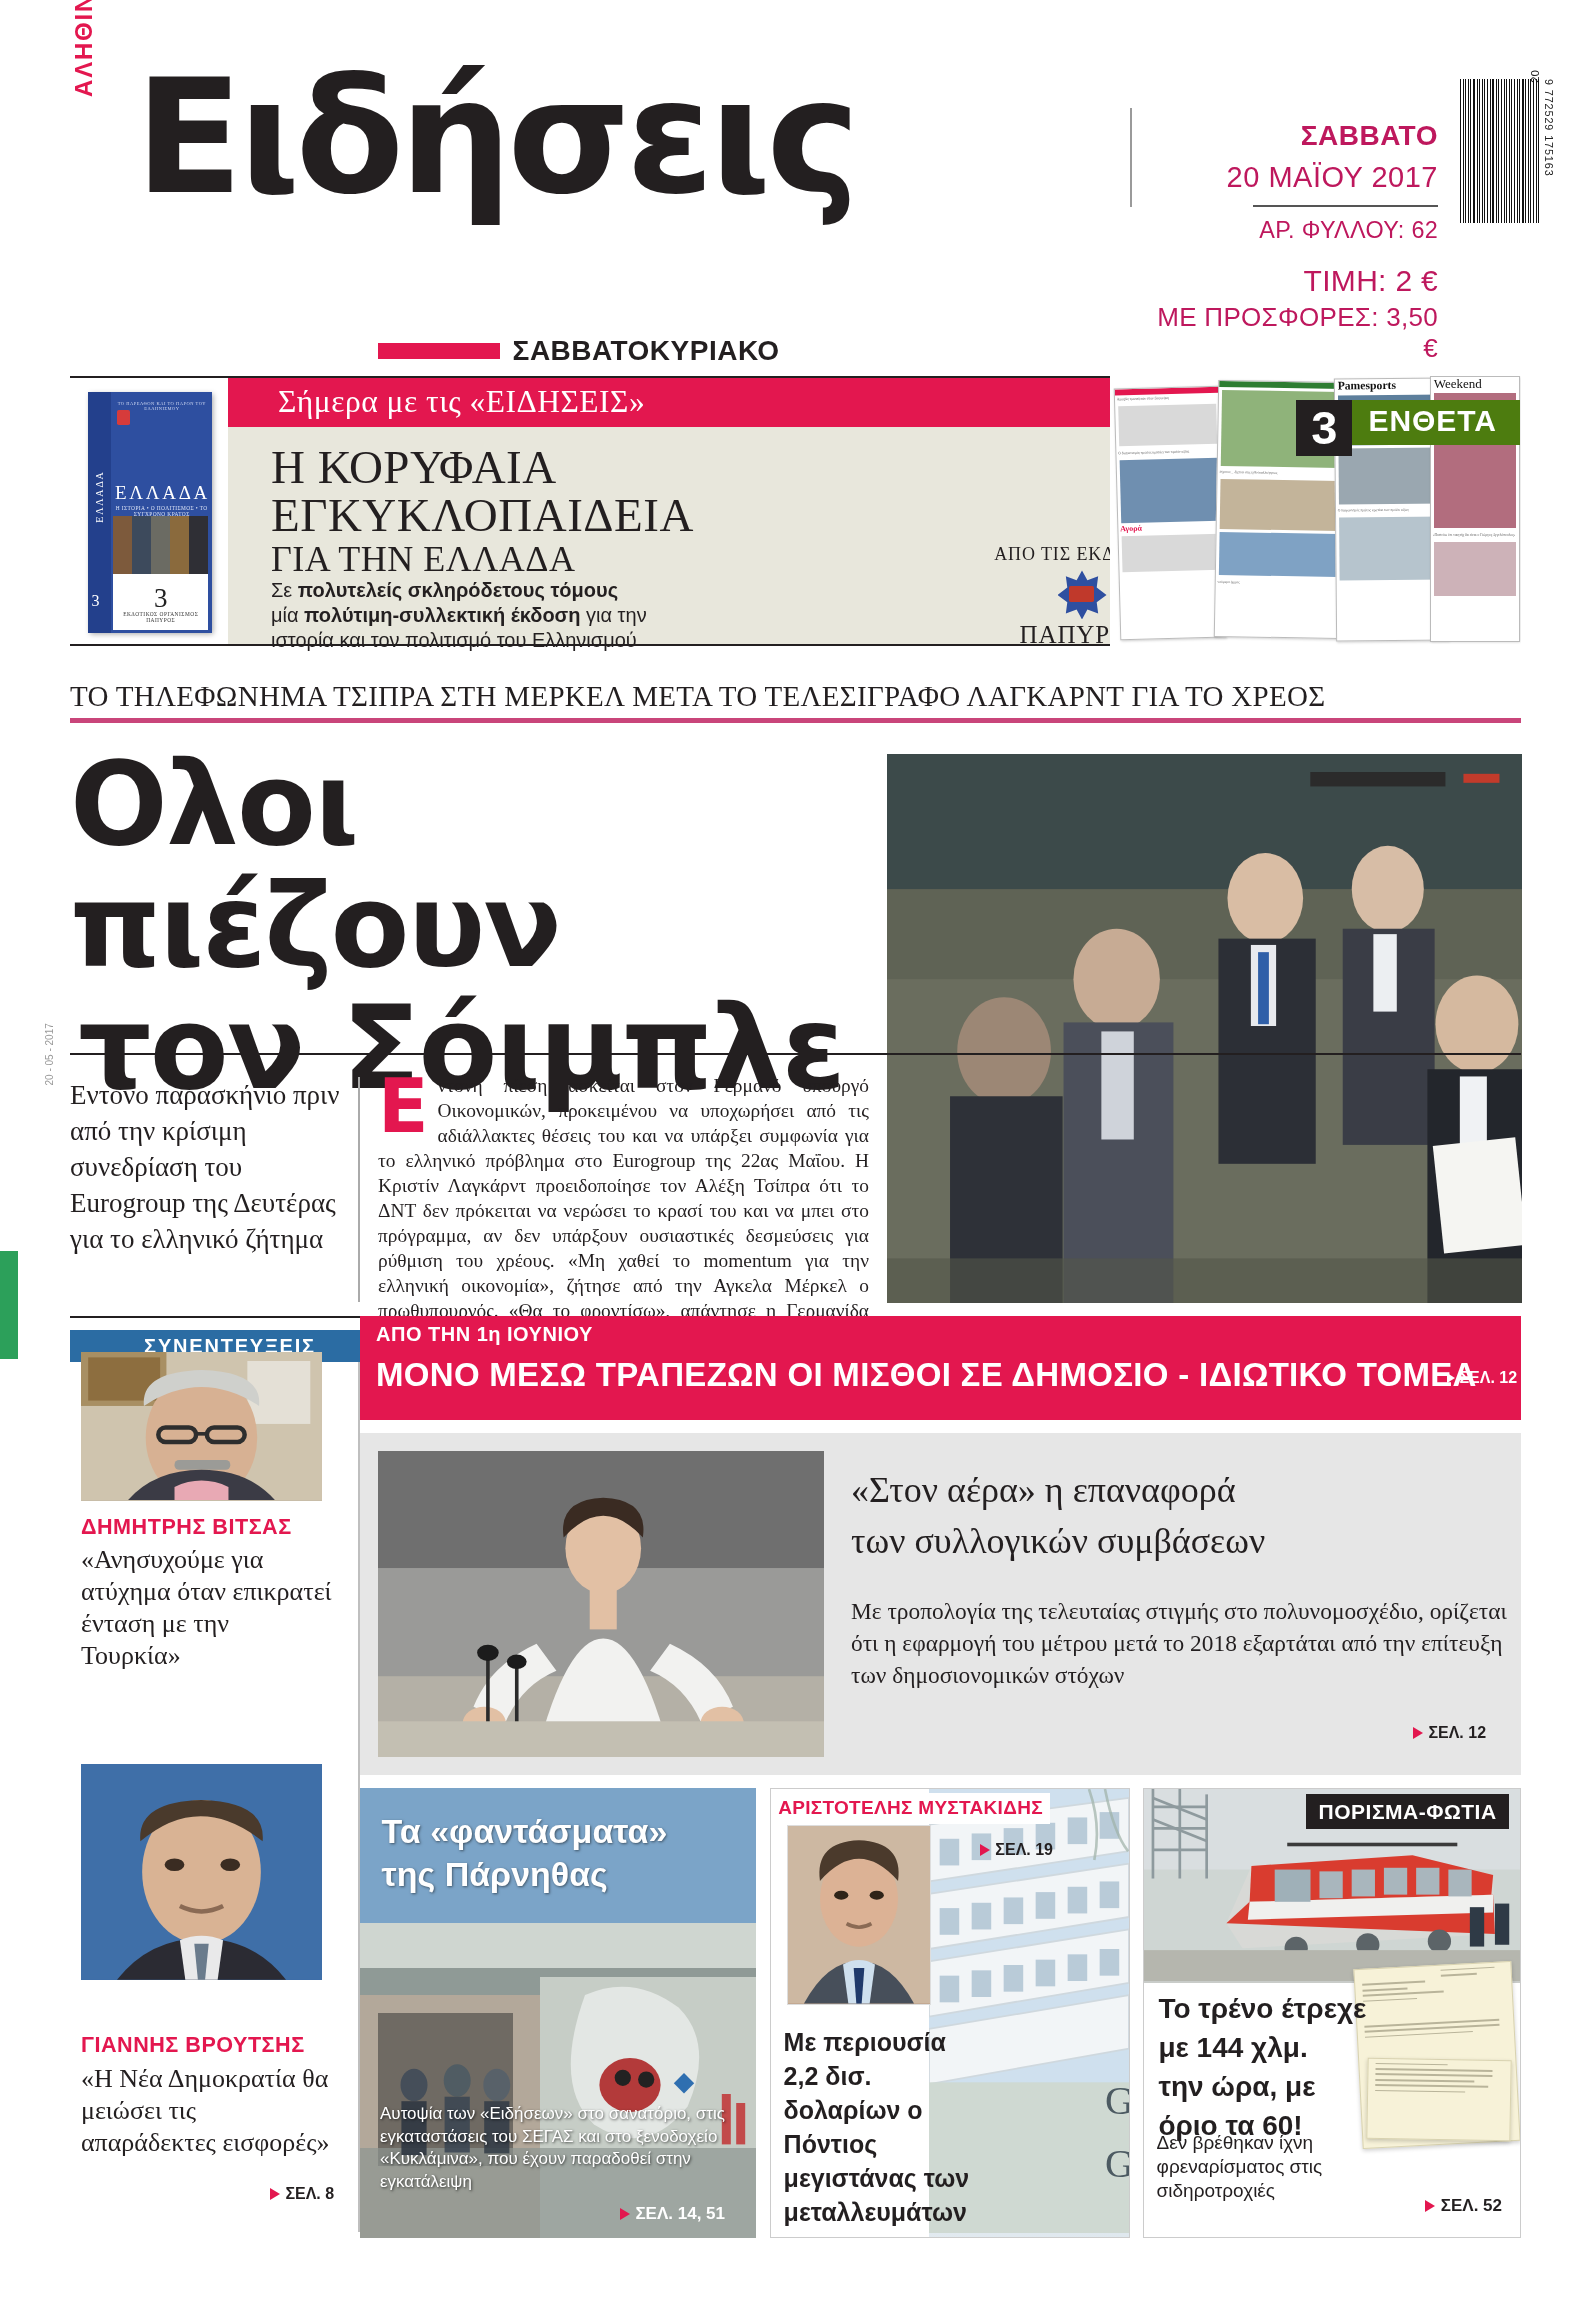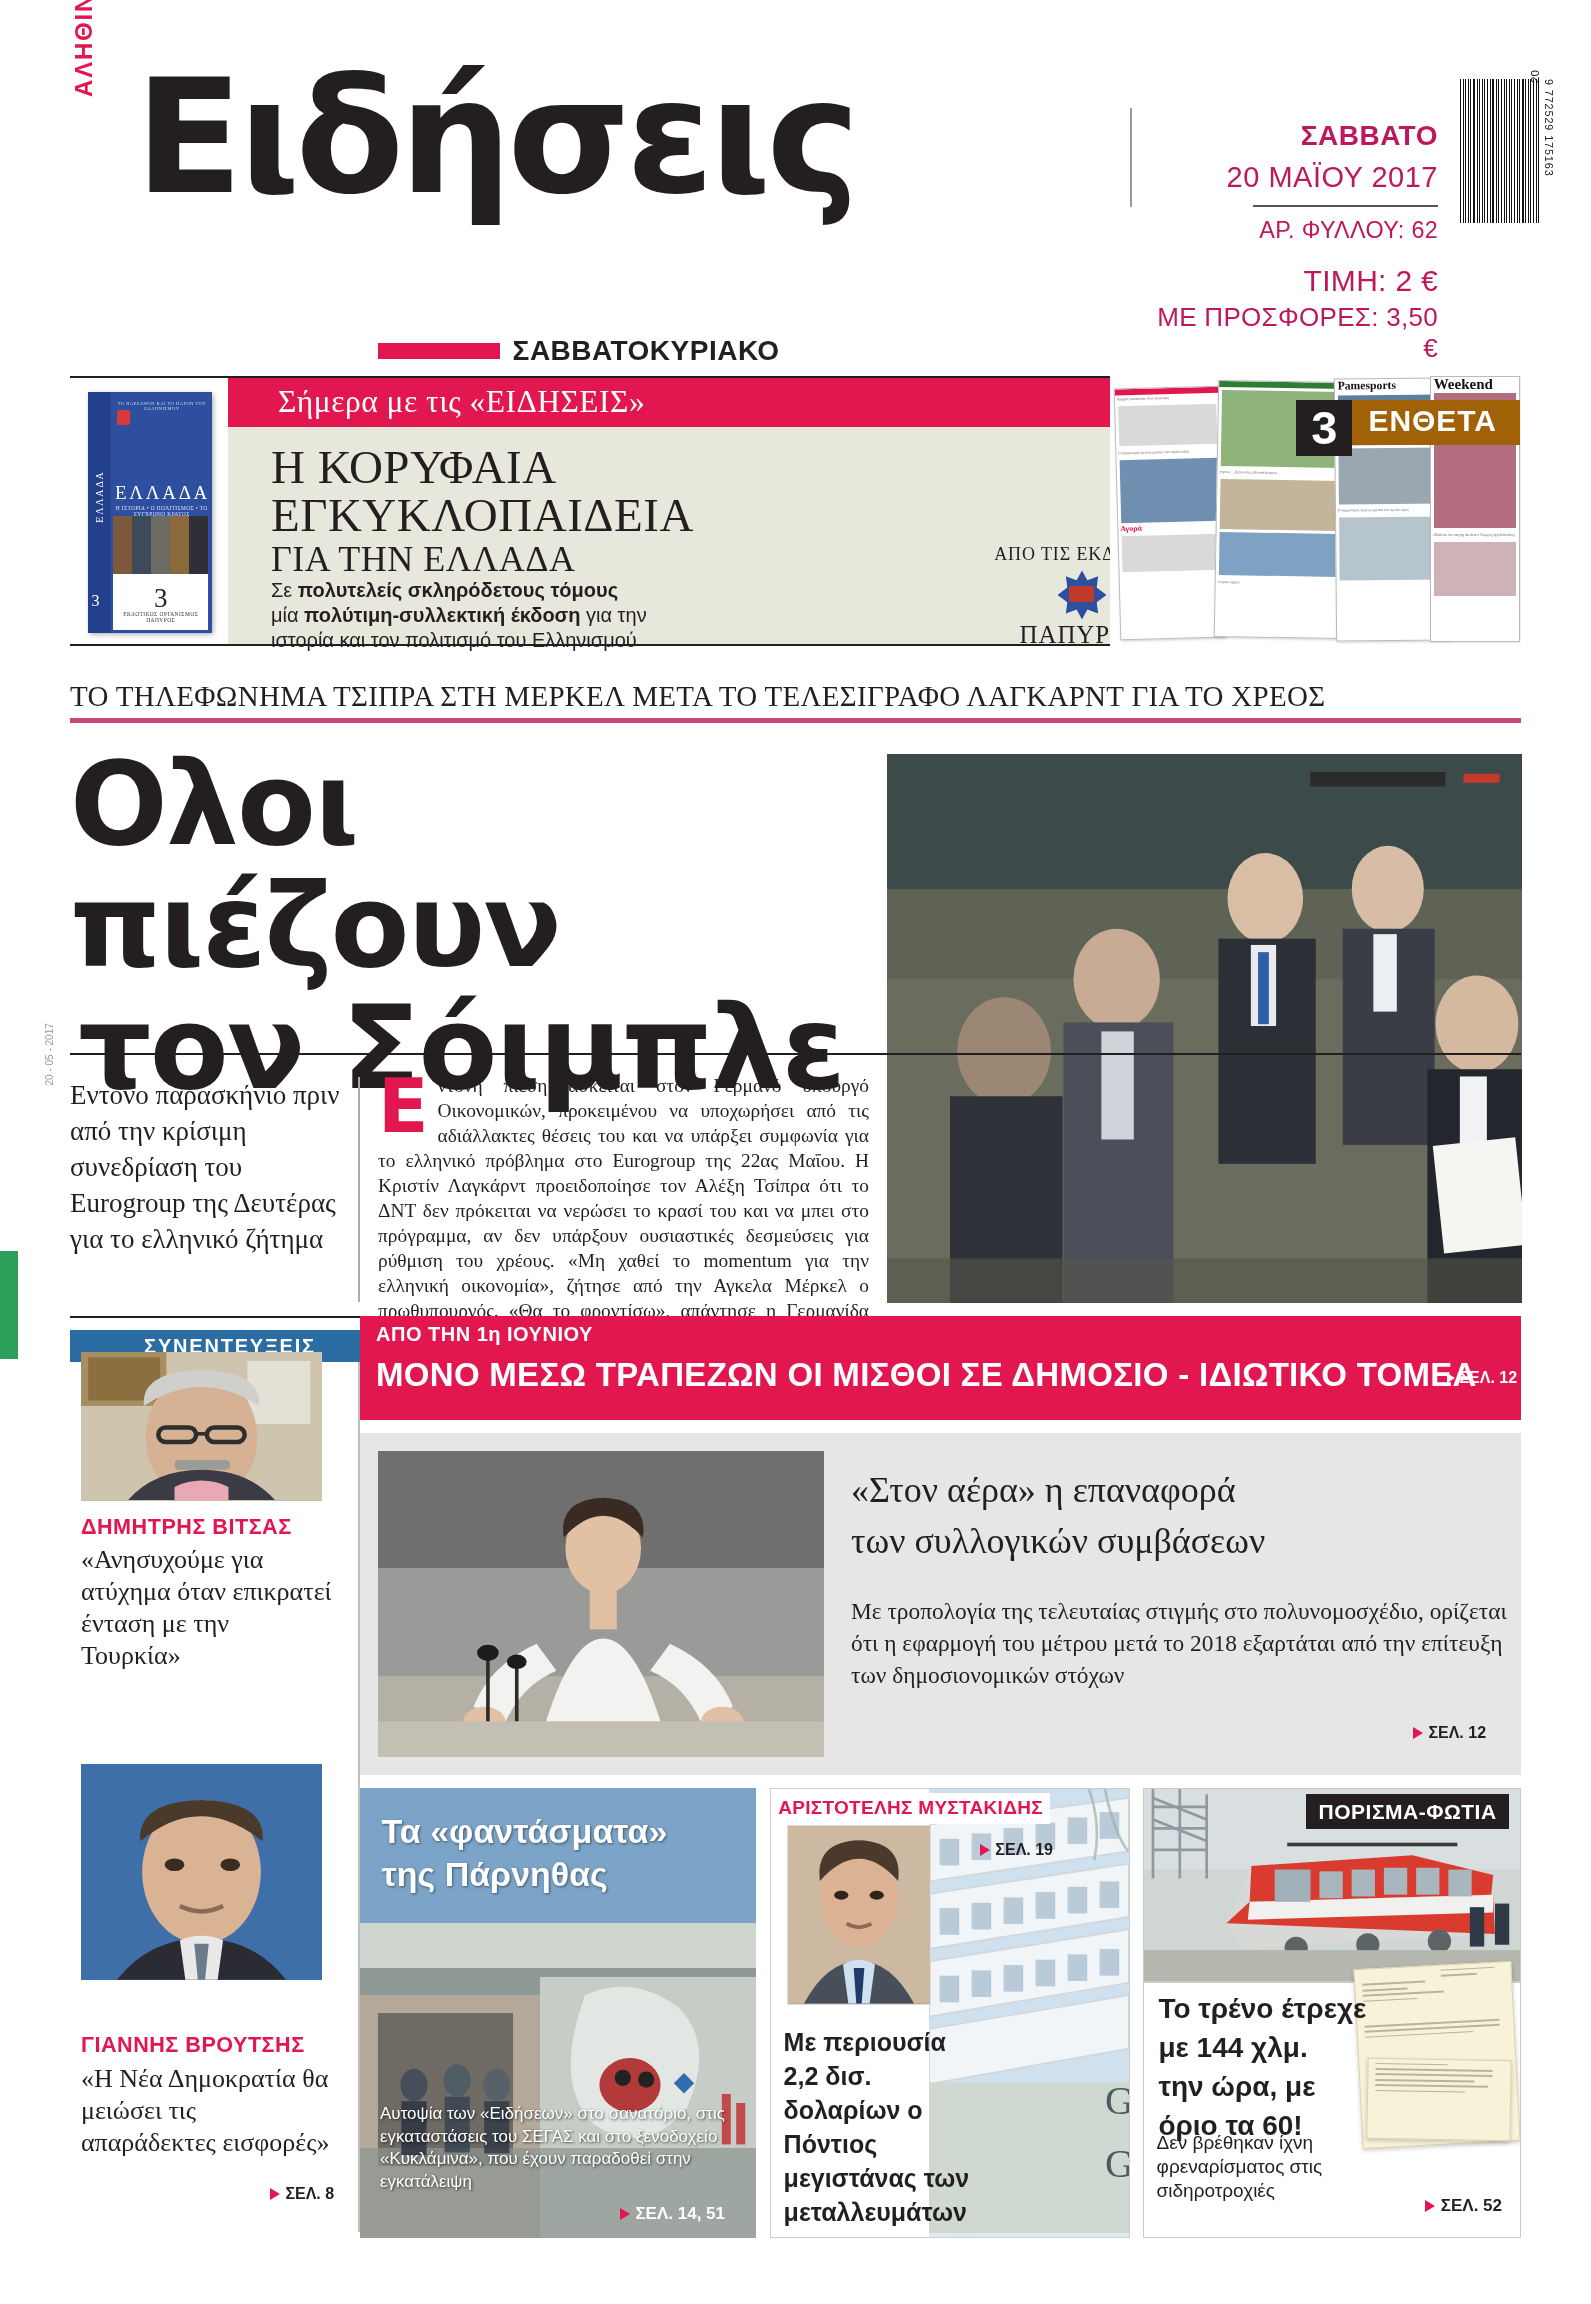--- a/index.html
+++ b/index.html
@@ -85,21 +85,21 @@
   .promo-body b { font-weight:bold; }
   .promo-pub { position:absolute; right:112px; top:166px; width:194px; text-align:center; }
   .promo-pub .from { font-size:18px; color:#231f20; letter-spacing:0.9px; }
   .promo-pub .logo { margin:5.4px auto 1.8px; width:49px; height:49px; position:relative; }
   .promo-pub .logo .star { position:absolute; inset:0; background:#2E4FA0; clip-path: polygon(50% 0%,61% 20%,83% 12%,80% 35%,100% 50%,80% 65%,83% 88%,61% 80%,50% 100%,39% 80%,17% 88%,20% 65%,0% 50%,20% 35%,17% 12%,39% 20%); }
   .promo-pub .logo .bk { position:absolute; left:11.7px; top:16px; width:25px; height:16px; background:#C0392B; border-radius:1.8px; }
   .promo-pub .name { font-size:25px; color:#231f20; letter-spacing:0.9px; }
 
   .promo-inserts { width:230px; position:relative; background:#fff; }
   .ins-badge { position:absolute; left:5.4px; top:21.6px; width:56px; height:56px; background:#231f20; color:#fff; font-family:"Liberation Sans",sans-serif; font-weight:bold; font-size:47px; text-align:center; line-height:56px; z-index:3; }
-  .ins-bar { position:absolute; left:56px; top:21.6px; width:173px; height:45px; background:#a16207; z-index:2; }
+  .ins-bar { position:absolute; left:56px; top:21.6px; width:173px; height:45px; background:#4d7c0f; z-index:2; }
   .ins-bar span { position:absolute; left:21.6px; top:4.5px; color:#fff; font-family:"Liberation Sans",sans-serif; font-weight:bold; font-size:30px; letter-spacing:0.9px; }
   .ins-list { position:absolute; left:10.8px; top:99px; }
   .ins-list li { list-style:none; display:flex; align-items:center; gap:10.8px; margin-bottom:9px; }
   .ins-list .dot { width:12.6px; height:12.6px; border-radius:50%; background:#E3174F; }
   .ins-list .txt { font-size:30px; color:#231f20; }
 
   .promo-papers { position:absolute; left:1110px; top:376px; width:411px; height:270px; overflow:hidden; background:#fff; }
   .pp { position:absolute; background:#fff; border:0.9px solid #bbb; box-shadow: 0.9px 0.9px 2.7px rgba(0,0,0,.2); overflow:hidden; }
   .pp .hd { height:6.3px; background:#E3174F; }
   .pp .blk { background:#d9d9d9; }
@@ -337,21 +337,21 @@
       <div class="txt">νούμερο άμμος</div>
     </div>
     <div class="pp" style="left:225px; top:1.8px; width:113px; height:263px; transform:rotate(-0.5deg);">
       <div class="txt" style="font-size:11.7px;font-weight:bold;color:#111;padding:4.5px 2.7px;">Pamesports</div>
       <div class="blk" style="height:50px;margin:2.7px;background:#5d7f9c"></div>
       <div class="blk" style="height:56px;margin:2.7px;background:#9aa7b0"></div>
       <div class="txt">Ο διαγωνισμός πρώτος κρατάει των προϊόν αξίας</div>
       <div class="blk" style="height:63px;margin:2.7px;background:#b6c4cd"></div>
     </div>
     <div class="pp" style="left:320px; top:0px; width:90px; height:266px;">
-      <div class="txt" style="font-size:15px;font-weight:bold;color:#111;padding:4.5px 2.7px;">Weekend</div>
+      <div class="txt" style="font-size:13px;font-weight:normal;color:#111;padding:4.5px 2.7px;">Weekend</div>
       <div class="blk" style="height:135px;margin:2.7px;background:#b26d7e"></div>
       <div class="txt">«Πιστεύω ότι νικητής θα είναι ο Γιώργος Αγγελόπουλος»</div>
       <div class="blk" style="height:54px;margin:2.7px;background:#cdb2b8"></div>
     </div>
   </div>
 
   <div class="kicker-wrap">
     <div class="kicker-text">ΤΟ ΤΗΛΕΦΩΝΗΜΑ ΤΣΙΠΡΑ ΣΤΗ ΜΕΡΚΕΛ ΜΕΤΑ ΤΟ ΤΕΛΕΣΙΓΡΑΦΟ ΛΑΓΚΑΡΝΤ ΓΙΑ ΤΟ ΧΡΕΟΣ</div>
     <div class="kicker-rule"></div>
   </div>

